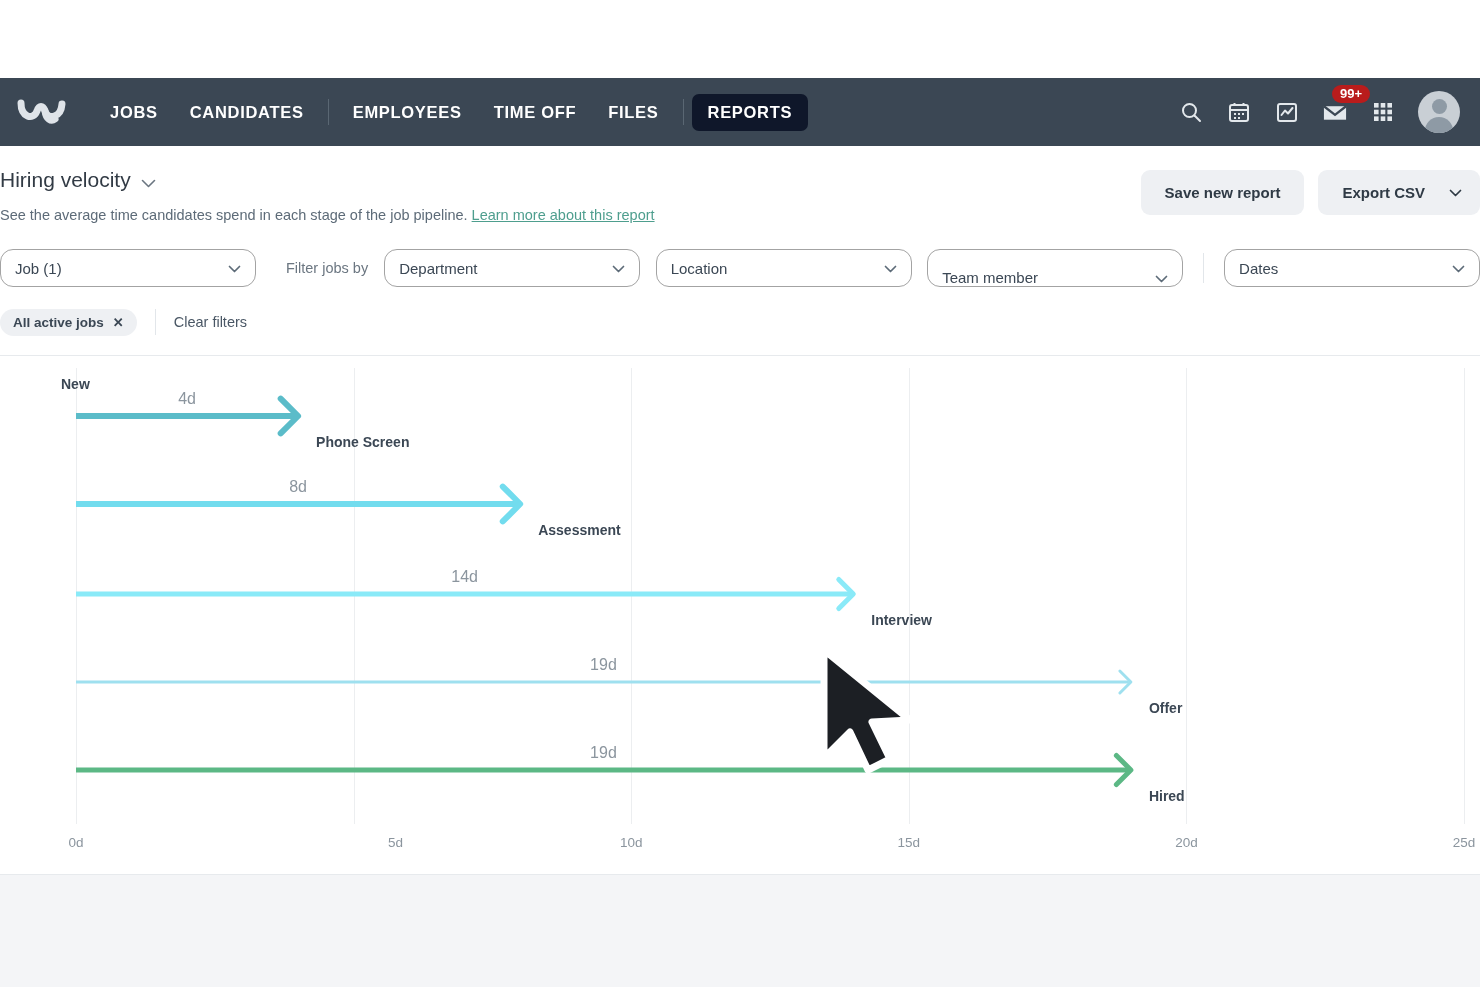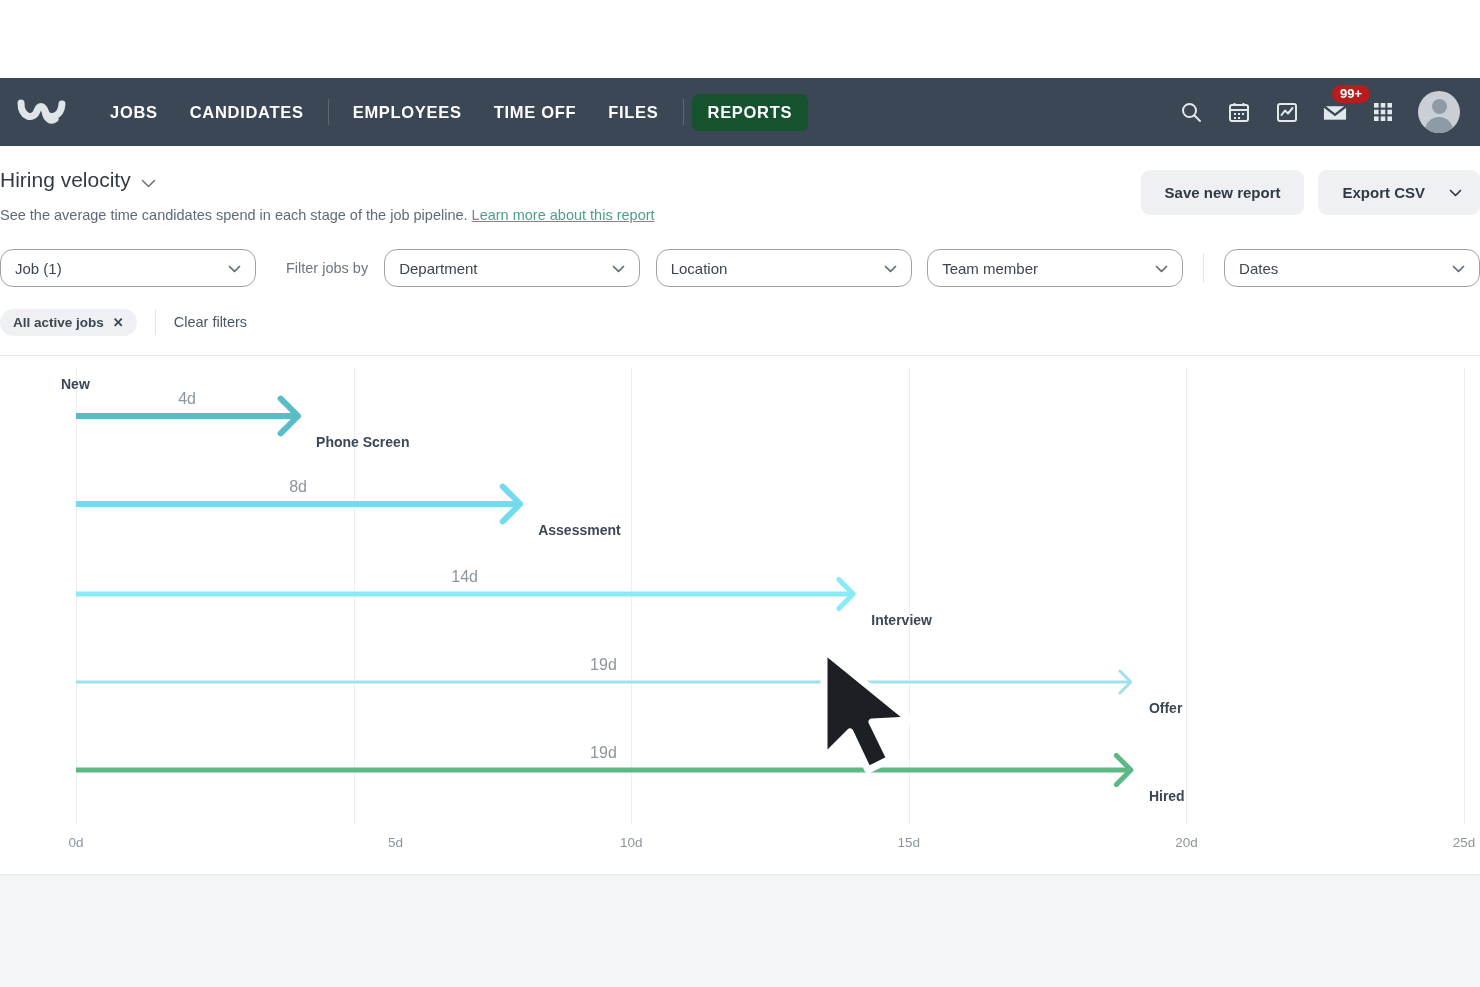--- a/index.html
+++ b/index.html
@@ -31,21 +31,21 @@
   .nav-link {
     color: #ffffff;
     font-size: 16.5px;
     font-weight: bold;
     letter-spacing: 0.7px;
     padding: 9px 16px;
     border-radius: 7px;
     white-space: nowrap;
     cursor: pointer;
   }
-  .nav-link.active { background: #14532d; }
+  .nav-link.active { background: #0f172a; }
   .nav-sep {
     width: 1px; height: 26px;
     background: #5a6773;
     margin: 0 8px;
   }
   .nav-right {
     margin-left: auto;
     display: flex;
     align-items: center;
     gap: 22px;
@@ -162,21 +162,21 @@
     padding: 0 14px;
     font-size: 15px;
     color: #3b4754;
     cursor: pointer;
     position: relative;
   }
   .select .chev { margin-left: auto; color: #5d6b78; font-size: 13px; padding-left: 12px; }
   .sel-job { width: 262px; }
   .sel-dept { width: 262px; justify-content: space-between; }
   .sel-loc { width: 262px; }
-  .sel-team { width: 262px; }
+  .sel-team { width: 262px; align-items: flex-end; }
   .sel-dates { width: 262px; }
   .filter-label {
     font-size: 14.5px;
     color: #6b7681;
     margin: 0 16px 0 30px;
     white-space: nowrap;
   }
   .gap-16 { width: 16px; }
   .vsep { width: 1px; height: 30px; background: #e2e6ea; margin: 0 20px; }
 

